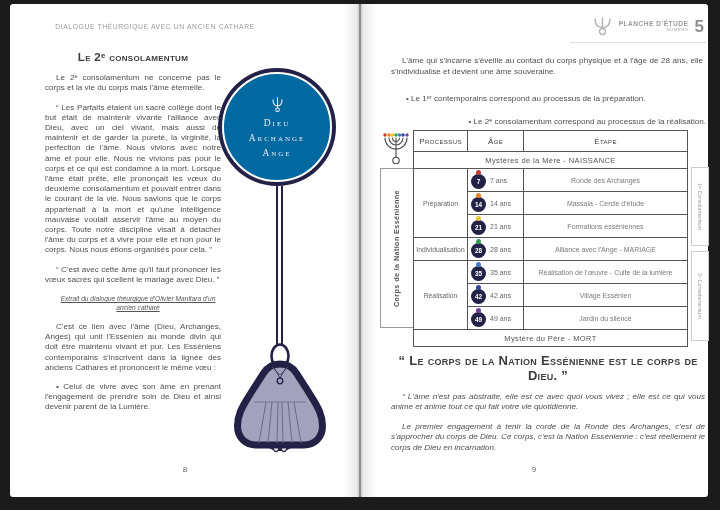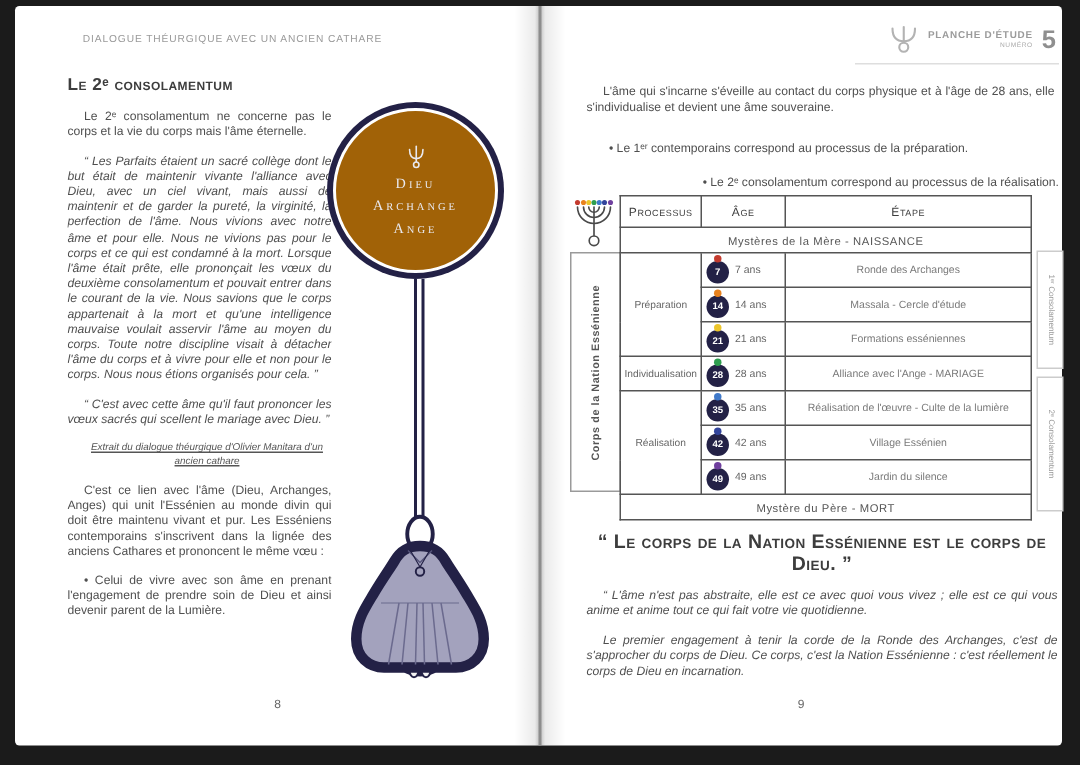--- a/index.html
+++ b/index.html
@@ -9,32 +9,32 @@
   .spine{position:absolute;left:333px;top:0;width:34px;height:100%;
          background:linear-gradient(to right,rgba(0,0,0,0) 0%,rgba(110,110,110,0.14) 40%,rgba(70,70,70,0.35) 50%,rgba(110,110,110,0.14) 60%,rgba(0,0,0,0) 100%);}
   .spine-core{position:absolute;left:349px;top:0;width:2px;height:100%;background:#8d8d8d;}
 
   
   .lp-header{position:absolute;left:30px;top:19px;width:230px;text-align:center;
              font-size:6.8px;letter-spacing:0.6px;color:#9a9a9a;}
   .lp-col{position:absolute;left:35px;top:48px;width:176px;height:408px;overflow:hidden;
           color:#4f4f4f;font-size:8.1px;line-height:10.2px;text-align:justify;}
   .lp-title{font-size:11.5px;font-weight:bold;font-variant:small-caps;color:#3d3d3d;
-            letter-spacing:0.3px;margin:0 0 11px 0;text-align:left;}
+            letter-spacing:0.3px;margin:0 0 11px 0;text-align:center;}
   .para{margin:0 0 9px 0;text-indent:11px;}
-  .italic{font-style:italic;}
+  .italic{}
   .attribution{font-size:6.6px;font-style:italic;color:#555;text-align:center;
                text-decoration:underline;margin:2px 0 10px 10px;text-indent:0;line-height:9px;}
   .pagenum{position:absolute;top:461px;font-size:8px;color:#666;text-align:center;}
   .pagenum.left{left:0;width:350px;}
   .pagenum.right{left:350px;width:348px;}
 
   
   .ill-circle{position:absolute;left:212px;top:68px;width:106px;height:106px;border-radius:50%;
-              background:#a16207;border:2px solid #ffffff;box-shadow:0 0 0 4px #232146;
+              background:#0369a1;border:2px solid #ffffff;box-shadow:0 0 0 4px #232146;
               display:flex;flex-direction:column;align-items:center;justify-content:center;gap:5px;}
   .ill-word{font-family:"Liberation Serif","DejaVu Serif",serif;font-variant:small-caps;
             color:#e9e9ef;font-size:9.5px;letter-spacing:2px;}
   .ill-stem{position:absolute;left:266px;top:182px;width:3px;height:162px;background:#ffffff;
             border-left:2.5px solid #232146;border-right:2.5px solid #232146;}
   .ill-figure{position:absolute;left:210px;top:338px;}
 
   
   .rp-header{position:absolute;left:576px;top:11px;width:118px;display:flex;align-items:center;
              justify-content:flex-end;gap:6px;}

